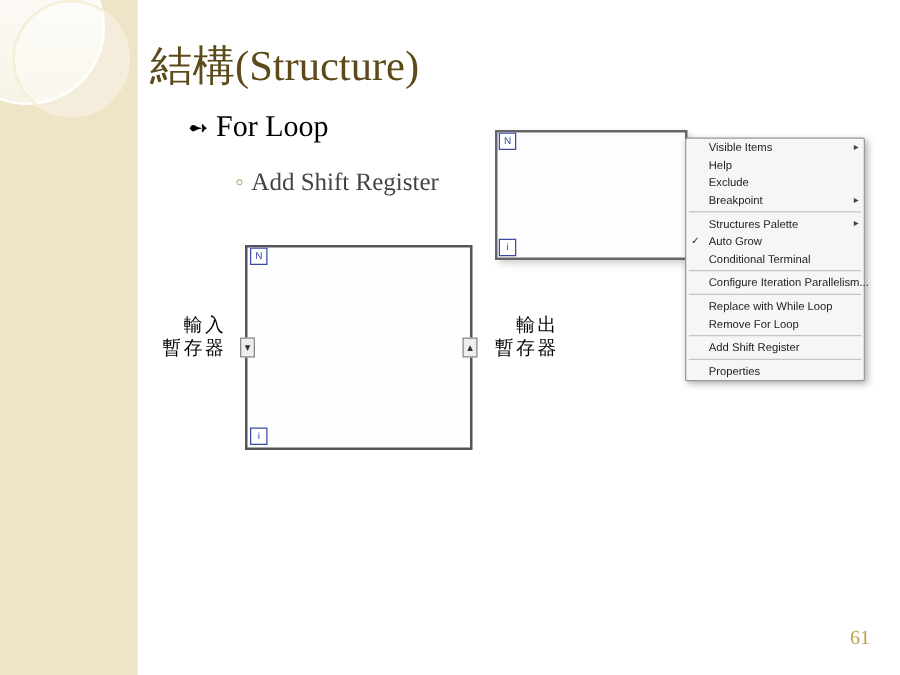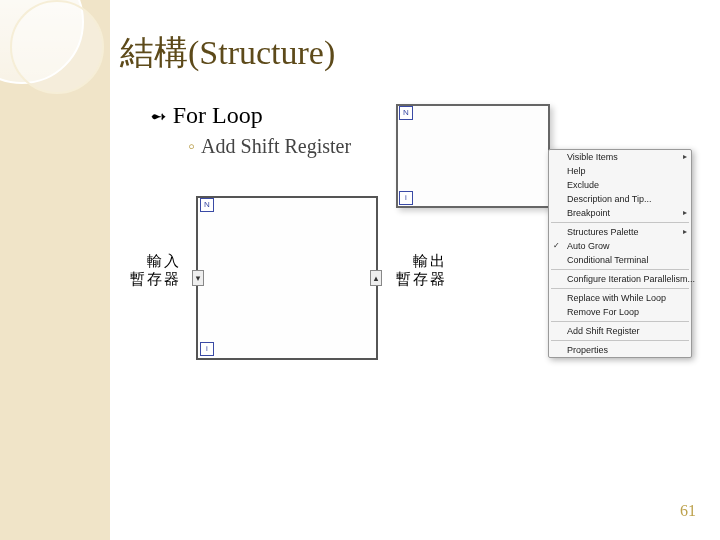--- a/index.html
+++ b/index.html
@@ -40,21 +40,21 @@
     border-color: #f6eed7;
   }
   .title {
     position: absolute;
     left: 120px; top: 30px;
     font-size: 34px;
     color: #5d4a1a;
   }
   .sub1 {
     position: absolute;
-    left: 150px; top: 102px;
+    left: 150px; top: 89px;
     font-size: 24px;
     color: #000;
   }
   .sub1::before {
     content: "\27BB"; 
     font-size: 20px;
     margin-right: 6px;
     color: #000;
   }
   .sub2 {
@@ -144,21 +144,20 @@
     position: absolute;
     left: 548px; top: 110px;
     width: 142px;
     background: #f6f6f6;
     border: 1px solid #9a9a9a;
     box-shadow: 2px 2px 6px rgba(0,0,0,0.3);
     font-family: "Tahoma","Arial",sans-serif;
     font-size: 9px;
     color: #222;
     border-radius: 2px;
-    margin-top: 39px;
   }
   .context-menu .item {
     padding: 2px 6px 2px 18px;
     white-space: nowrap;
     position: relative;
     cursor: default;
   }
   .context-menu .item.sub::after {
     content: "\25B8";
     position: absolute;
@@ -218,21 +217,20 @@
 
 <div class="forloop-small">
   <div class="n-box">N</div>
   <div class="i-box">i</div>
 </div>
 
 <div class="context-menu" id="ctx">
     <div class="item sub">Visible Items</div>
     <div class="item">Help</div>
     <div class="item">Exclude</div>
-    <div class="item">Description and Tip...</div>
     <div class="item sub">Breakpoint</div>
     <div class="sep"></div>
     <div class="item sub">Structures Palette</div>
     <div class="item check">Auto Grow</div>
     <div class="item">Conditional Terminal</div>
     <div class="sep"></div>
     <div class="item">Configure Iteration Parallelism...</div>
     <div class="sep"></div>
     <div class="item">Replace with While Loop</div>
     <div class="item">Remove For Loop</div>

